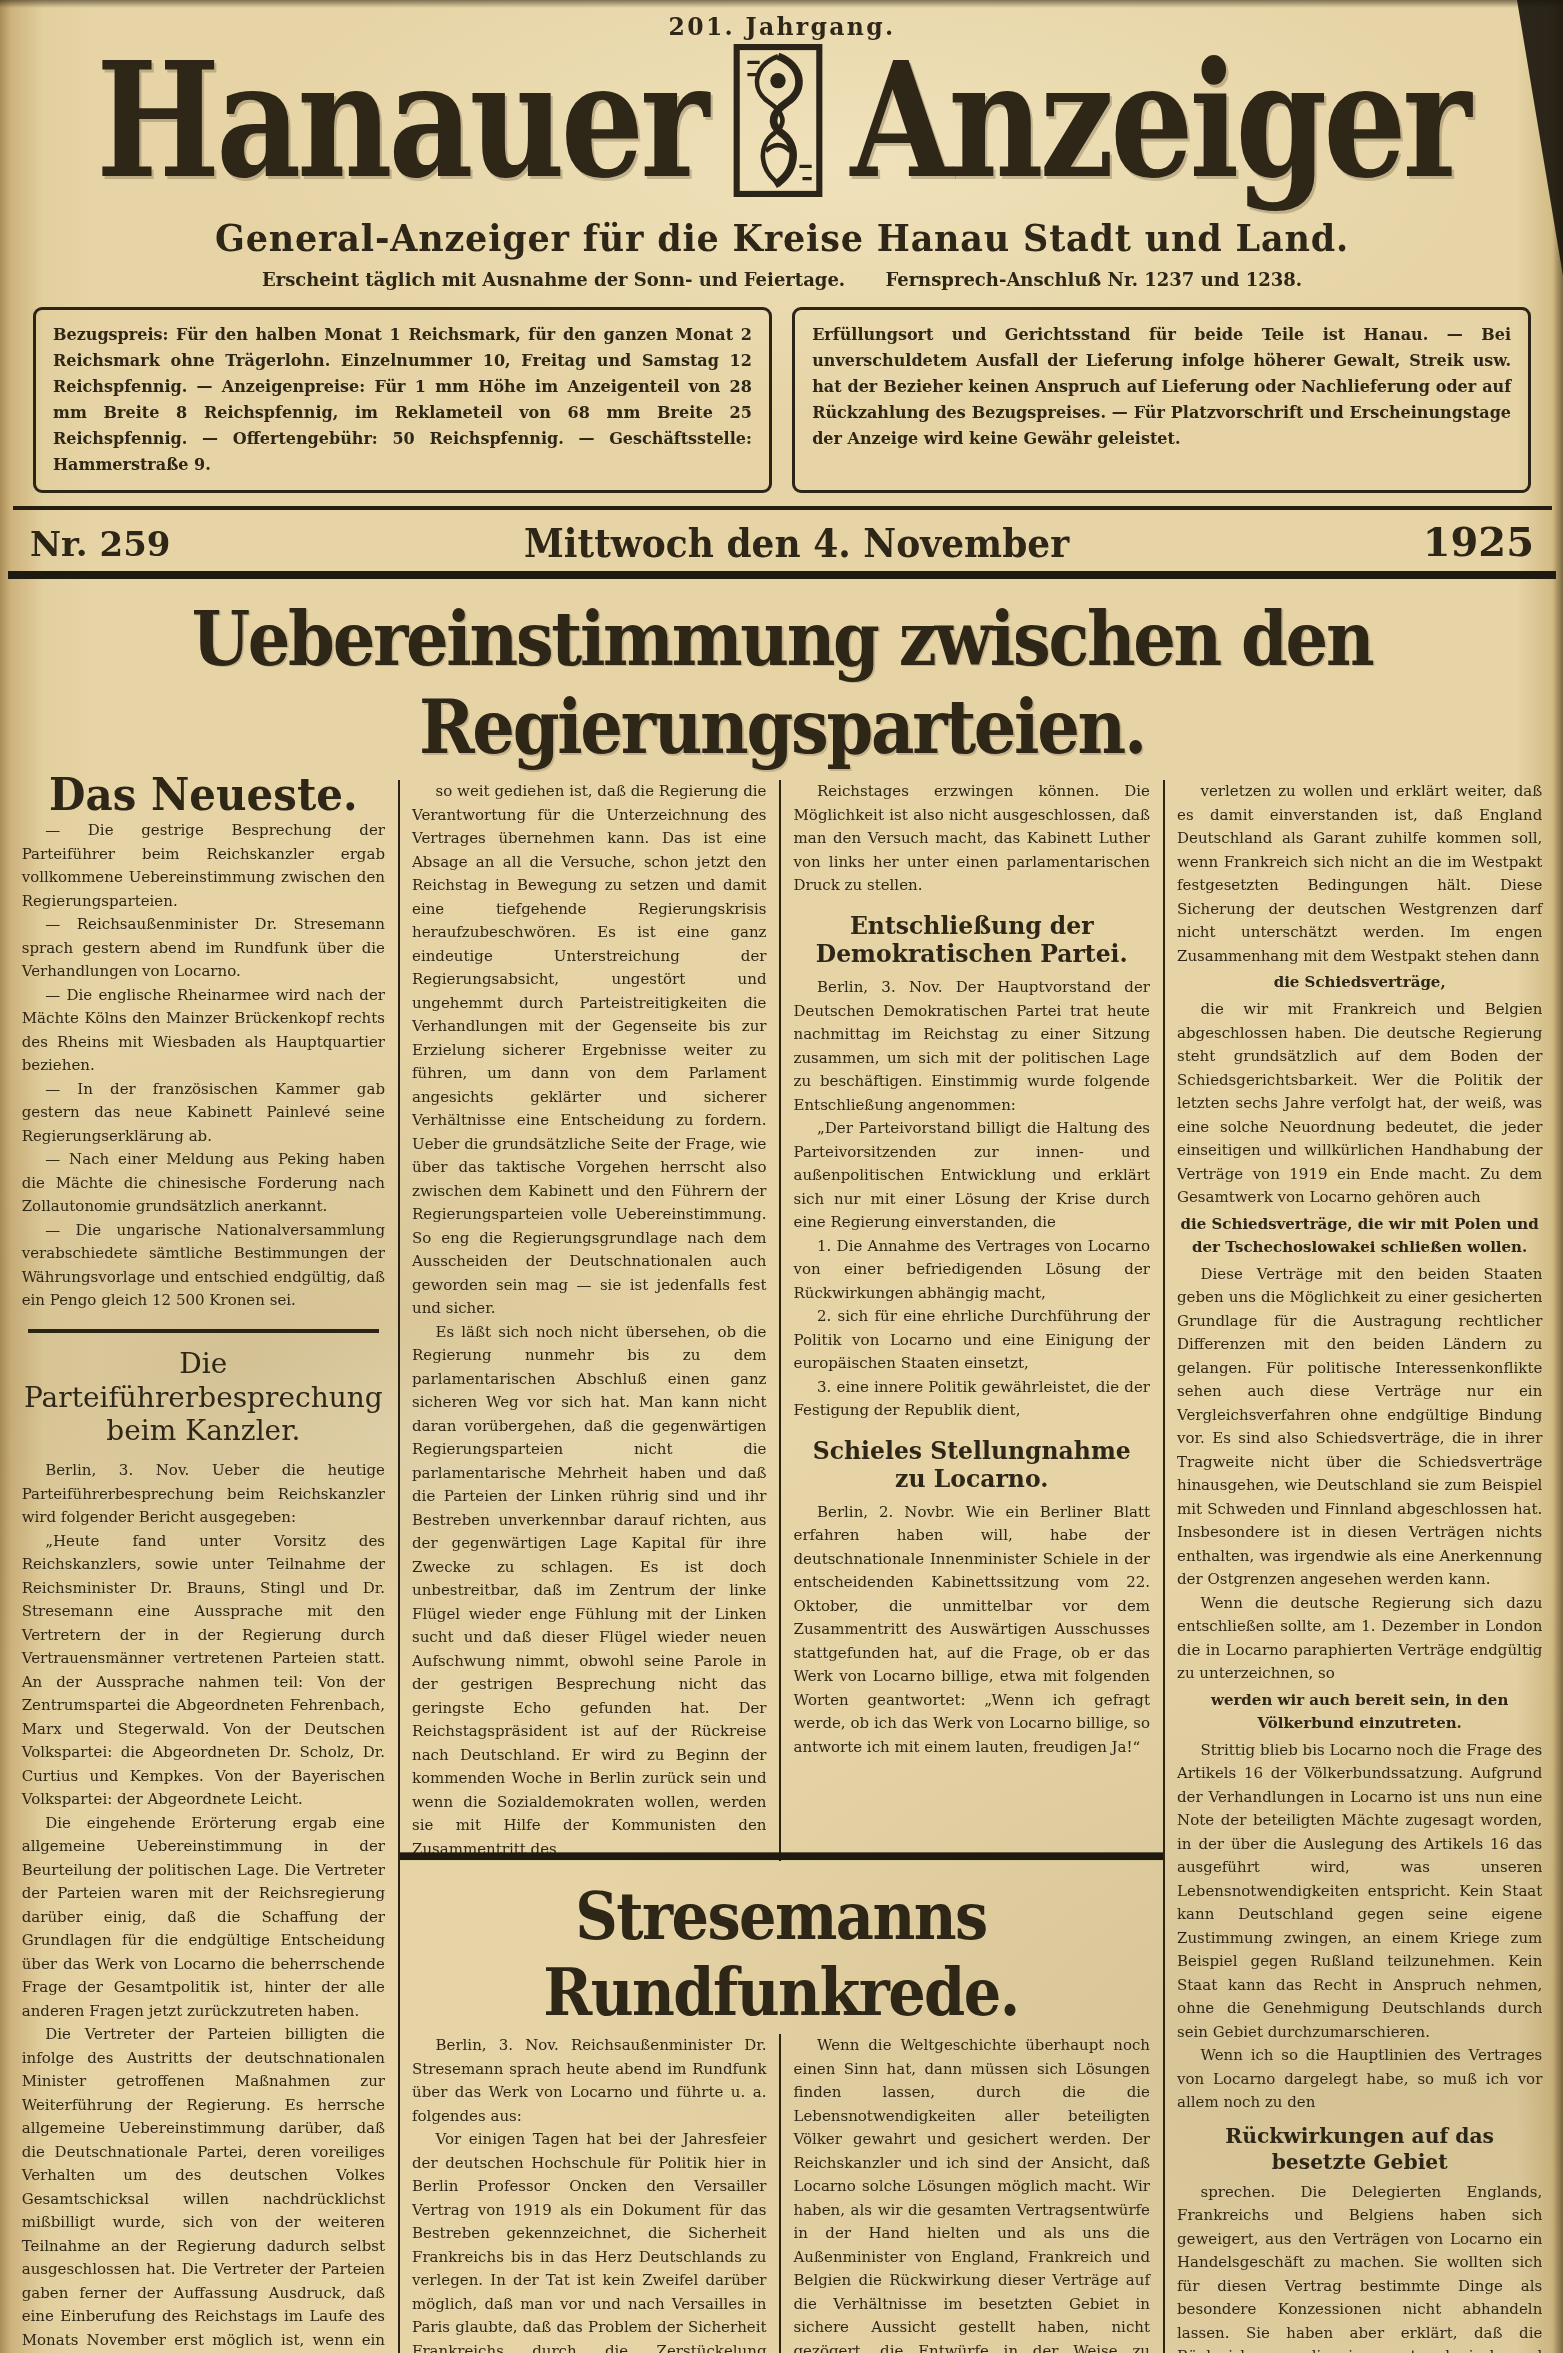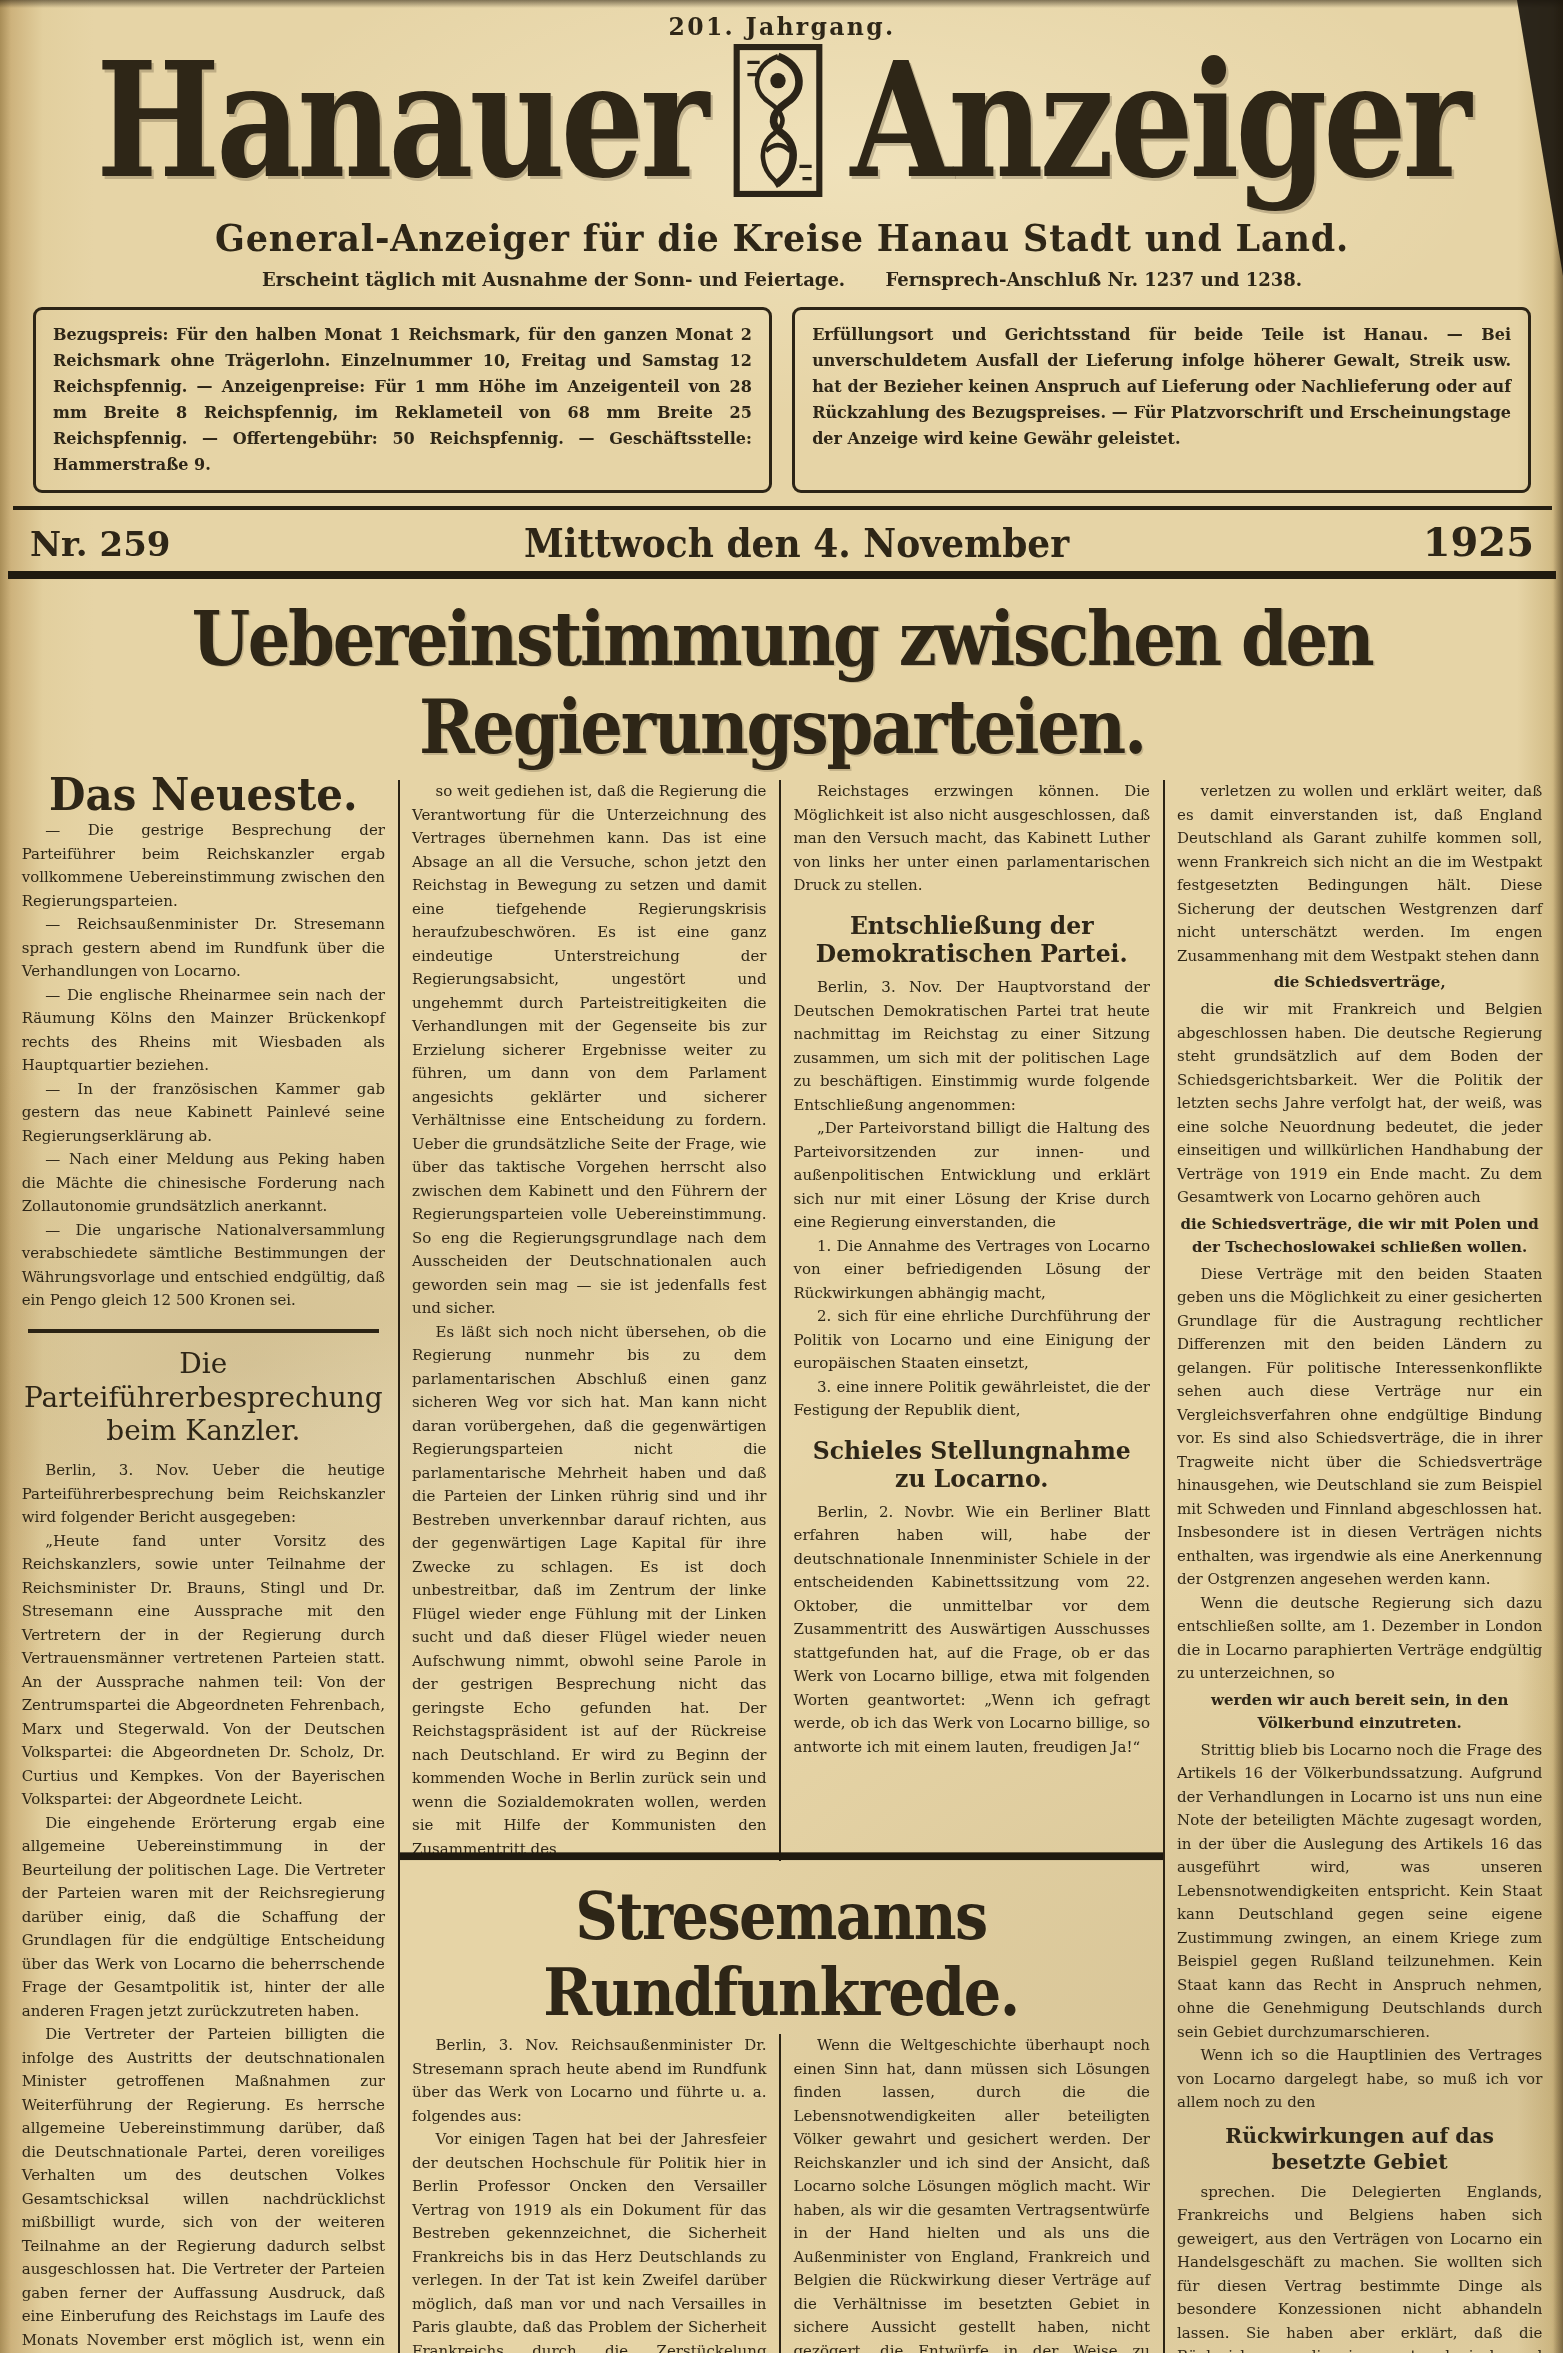--- a/index.html
+++ b/index.html
@@ -107,21 +107,21 @@
 
   <div class="main-headline">Uebereinstimmung zwischen den Regierungsparteien.</div>
 
   <div class="cols">
 
     <div class="col1 bodytext">
       <div class="h-news">Das Neueste.</div>
       <div>
           <p class="para">— Die gestrige Besprechung der Parteiführer beim Reichskanzler ergab vollkommene Uebereinstimmung zwischen den Regierungsparteien.</p>
           <p class="para">— Reichsaußenminister Dr. Stresemann sprach gestern abend im Rundfunk über die Verhandlungen von Locarno.</p>
-          <p class="para">— Die englische Rheinarmee sein nach der Räumung Kölns den Mainzer Brückenkopf rechts des Rheins mit Wiesbaden als Hauptquartier beziehen.</p>
+          <p class="para">— Die englische Rheinarmee wird nach der Mächte Kölns den Mainzer Brückenkopf rechts des Rheins mit Wiesbaden als Hauptquartier beziehen.</p>
           <p class="para">— In der französischen Kammer gab gestern das neue Kabinett Painlevé seine Regierungserklärung ab.</p>
           <p class="para">— Nach einer Meldung aus Peking haben die Mächte die chinesische Forderung nach Zollautonomie grundsätzlich anerkannt.</p>
           <p class="para">— Die ungarische Nationalversammlung verabschiedete sämtliche Bestimmungen der Währungsvorlage und entschied endgültig, daß ein Pengo gleich 12 500 Kronen sei.</p>
         </div>
       <div class="sep-rule"></div>
       <div class="h-section">Die Parteiführerbesprechung beim Kanzler.</div>
       <div>
           <p class="para">Berlin, 3. Nov. Ueber die heutige Parteiführerbesprechung beim Reichskanzler wird folgender Bericht ausgegeben:</p>
           <p class="para">„Heute fand unter Vorsitz des Reichskanzlers, sowie unter Teilnahme der Reichsminister Dr. Brauns, Stingl und Dr. Stresemann eine Aussprache mit den Vertretern der in der Regierung durch Vertrauensmänner vertretenen Parteien statt. An der Aussprache nahmen teil: Von der Zentrumspartei die Abgeordneten Fehrenbach, Marx und Stegerwald. Von der Deutschen Volkspartei: die Abgeordneten Dr. Scholz, Dr. Curtius und Kempkes. Von der Bayerischen Volkspartei: der Abgeordnete Leicht.</p>
           <p class="para">Die eingehende Erörterung ergab eine allgemeine Uebereinstimmung in der Beurteilung der politischen Lage. Die Vertreter der Parteien waren mit der Reichsregierung darüber einig, daß die Schaffung der Grundlagen für die endgültige Entscheidung über das Werk von Locarno die beherrschende Frage der Gesamtpolitik ist, hinter der alle anderen Fragen jetzt zurückzutreten haben.</p>

